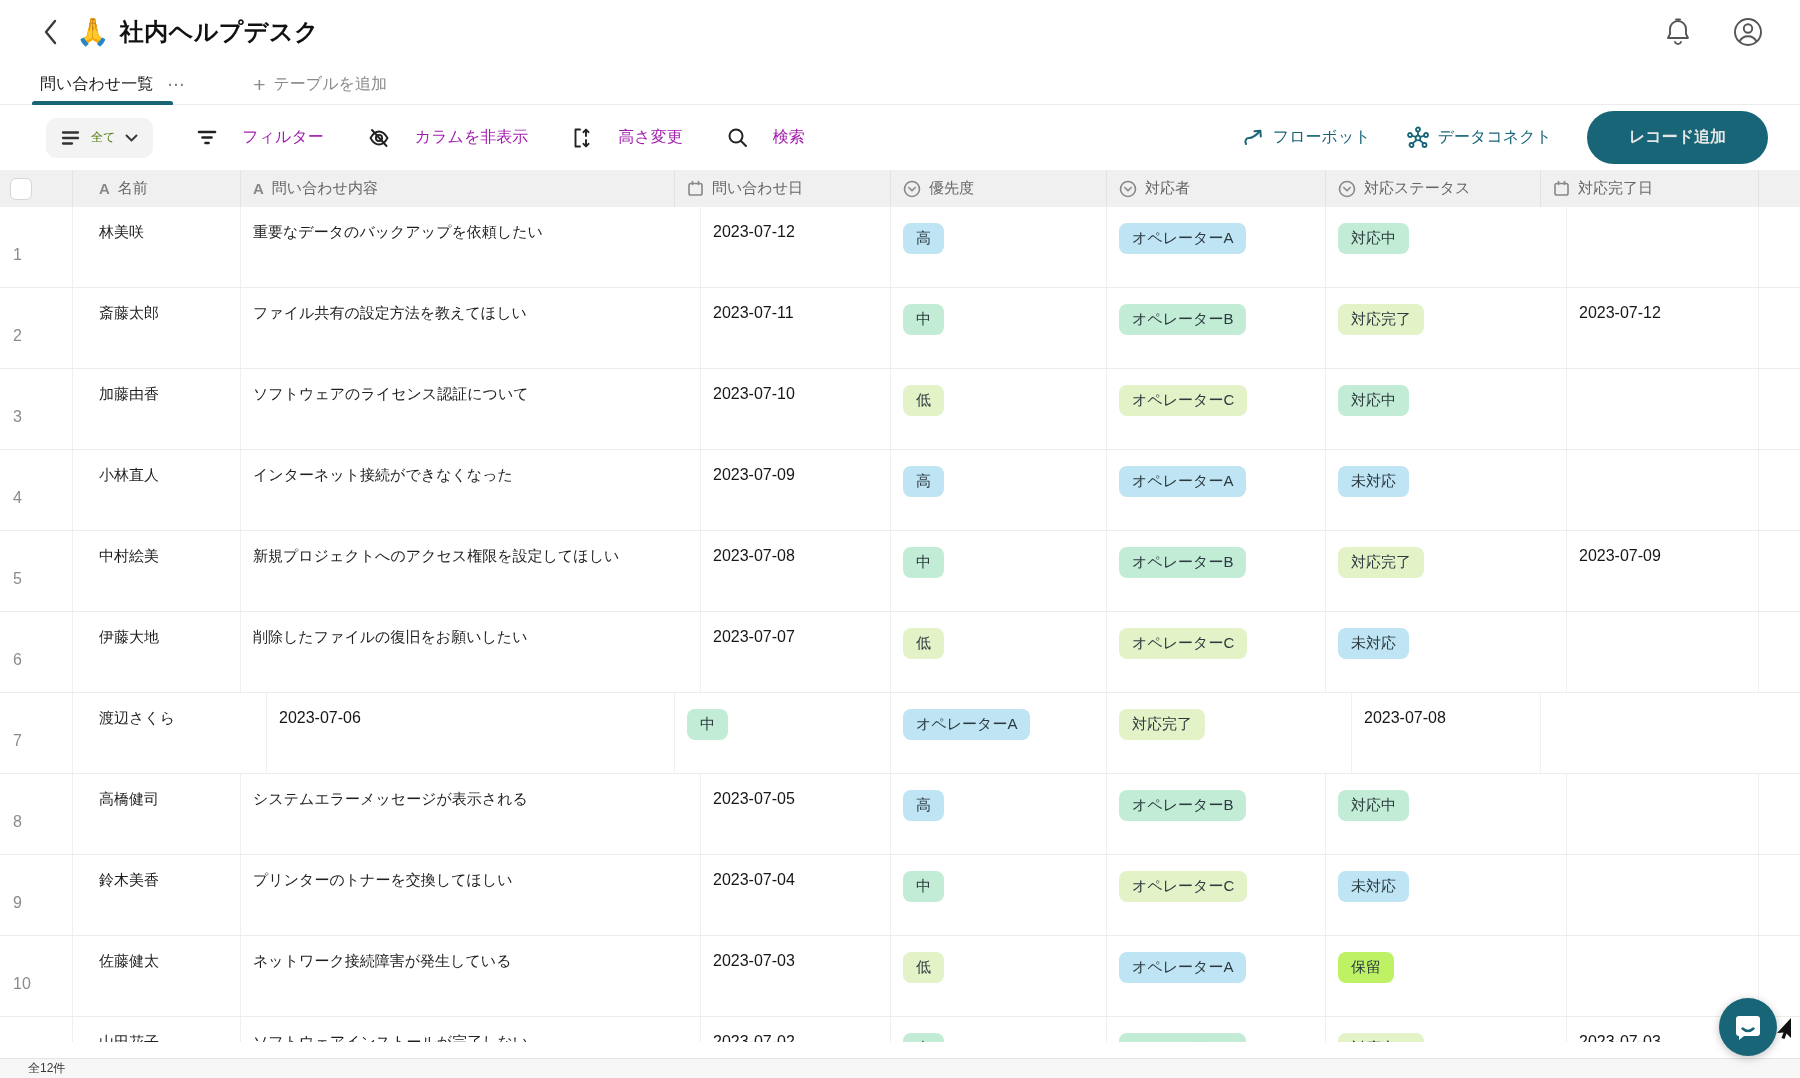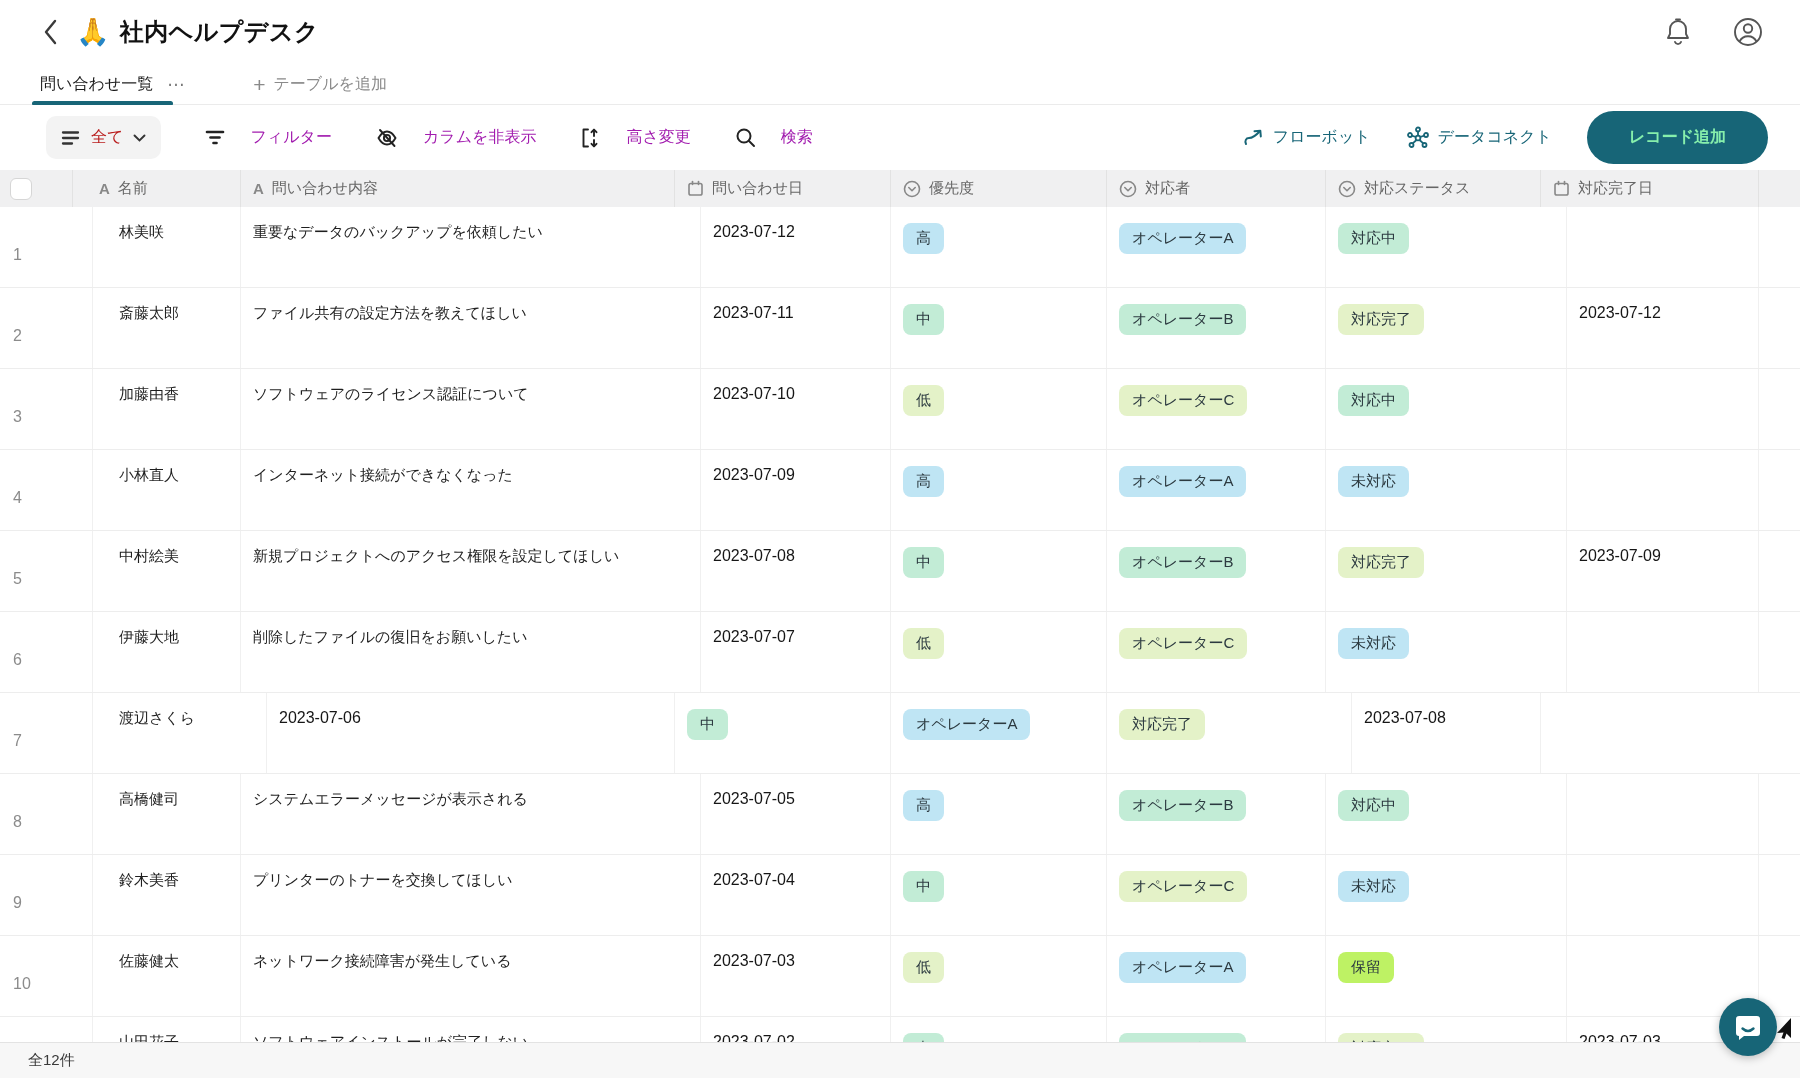--- a/index.html
+++ b/index.html
@@ -28,55 +28,55 @@
   .tab-underline { position:absolute; left:-8px; bottom:-2px; width:141px; height:5px;
     background:#176577; border-radius:3px; }
   .tab-add { margin-left:62px; display:flex; align-items:center; gap:8px; color:#8a8a8a; font-size:16px; cursor:pointer; }
   .tab-add .plus { font-size:21px; line-height:1; color:#8a8a8a; }
 
   
   .toolbar { position:absolute; top:105px; left:0; right:0; height:65px;
     display:flex; align-items:center; padding:0 32px 0 46px; gap:44px; background:#fff; }
   .view-chip { display:flex; align-items:center; gap:10px; background:#f3f3f3;
     border-radius:10px; padding:11px 15px; cursor:pointer; }
-  .view-chip .view-label { font-size:16px; color:#b91c1c; }
+  .view-chip .view-label { font-size:12px; color:#4d7c0f; }
   .tool-item { display:flex; align-items:center; gap:25px; font-size:16px; color:#a21caf; cursor:pointer; }
   .toolbar-right { margin-left:auto; display:flex; align-items:center; gap:35px; }
   .teal-item { display:flex; align-items:center; gap:8px; font-size:16px; color:#176577; font-weight:400; cursor:pointer; }
-  .add-record-btn { background:#176577; color:#86efac; font-size:16px; font-weight:700;
+  .add-record-btn { background:#176577; color:#e5e5e5; font-size:16px; font-weight:700;
     border:none; border-radius:27px; padding:16px 42px; cursor:pointer; font-family:inherit; }
 
   
   .table-wrap { position:absolute; top:170px; left:0; right:0; bottom:36px; overflow:hidden; background:#fff; }
   .grid-row { display:grid; grid-template-columns:72px 168px 434px 216px 216px 219px 215px 218px minmax(0,1fr); }
   .thead { height:37px; background:#f0f0f1; }
   .th { display:flex; align-items:center; gap:8px; font-size:15px; color:#666;
     padding-left:12px; border-left:1px solid #e2e2e2; cursor:pointer; overflow:hidden; white-space:nowrap; }
   .th.first { border-left:none; cursor:default; }
   .th.name-col { padding-left:26px; }
   .a-glyph { font-size:15px; color:#888; font-weight:700; font-family:"Liberation Sans",sans-serif; }
   .checkbox { width:22px; height:22px; background:#fff; border:1px solid #d6d6d6; border-radius:6px; margin-left:-2px; cursor:pointer; }
 
   .trow { height:81px; border-bottom:1px solid #ededed; background:#fff; }
   .cell { padding:16px 12px 0 12px; font-size:15px; color:#1f1f1f;
     border-left:1px solid #f0f0f0; overflow:hidden; white-space:nowrap; cursor:default; }
-  .cell.name-col { padding-left:26px;margin-left:20px; }
+  .cell.name-col { padding-left:26px; }
   .cell.date-col { font-size:16px; color:#161616;margin-left:26px; }
   .handle-cell { display:flex; align-items:center; padding-left:13px; border-left:none;
     color:#8b8b8b; font-size:16px; }
   .badge { display:inline-block; padding:6px 13px; border-radius:8px; font-size:15px; color:#2c3a40; line-height:1.25; }
   .badge.blue { background:#bfe5f4; }
   .badge.mint { background:#c2ecd6;text-align:right; }
   .badge.lime { background:#e4f2c8; }
   .badge.purple { background:#bef264; }
 
   
-  .status-bar { position:absolute; left:0; right:0; bottom:0; height:36px; background:#f7f7f7;
+  .status-bar { position:absolute; left:0; right:0; bottom:0; height:20px; background:#f7f7f7;
     border-top:1px solid #e3e3e3; display:flex; align-items:center; padding-left:28px;
-    font-size:15px; color:#3a3a3a; }
+    font-size:12px; color:#3a3a3a; }
 
   
   .chat-btn { position:absolute; right:23px; bottom:22px; width:58px; height:58px; border-radius:50%;
     background:#176577; display:flex; align-items:center; justify-content:center;
     box-shadow:0 2px 8px rgba(0,0,0,.25); cursor:pointer; }
 
   .cursor-artifact { position:absolute; right:8px; bottom:38px; width:18px; height:22px; }
 </style>
 </head>
 <body>

